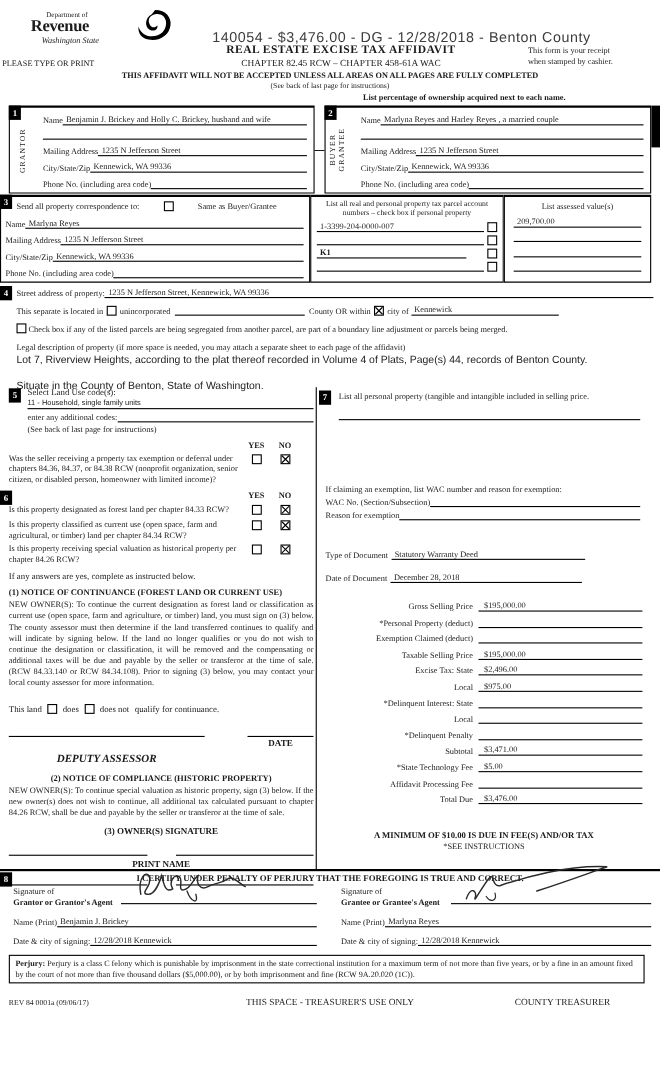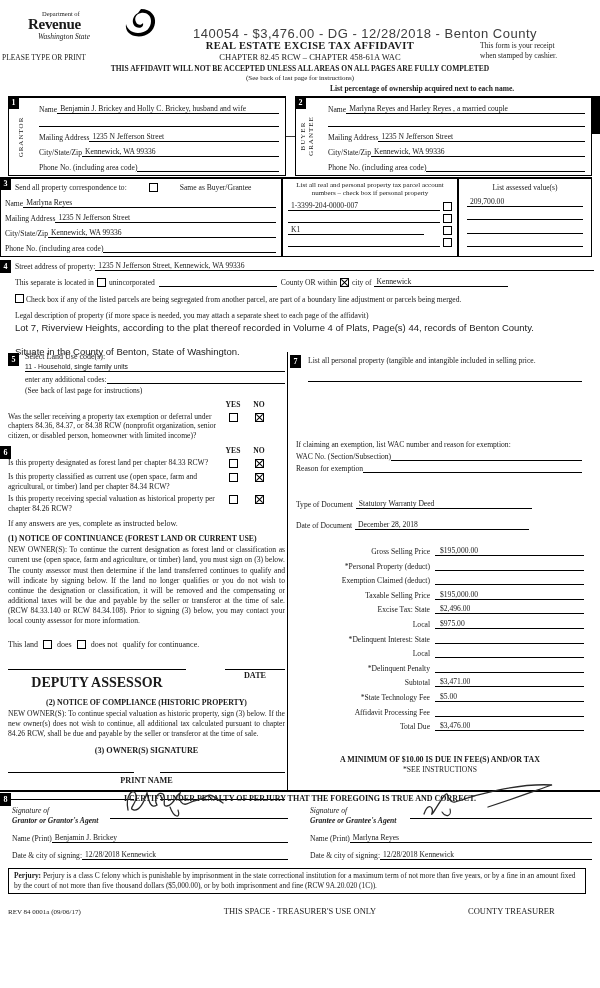--- a/index.html
+++ b/index.html
@@ -22,21 +22,21 @@
        font:bold 8px/13px "Liberation Serif",serif;text-align:center;z-index:3;}
   .box{position:absolute;border:1px solid #000;border-top-width:2px;box-sizing:border-box;background:#fff;}
   .vlabel{position:absolute;transform:rotate(-90deg);font-size:7px;letter-spacing:1px;text-align:center;}
   .qrow{display:flex;margin-top:3px;}
   .qtext{width:212px;line-height:1.25;}
   .qcol{width:26px;text-align:center;flex:none;padding-top:1px;}
   .note{text-align:justify;line-height:1.33;margin-top:2px;}
   .finrow{display:flex;align-items:flex-end;height:14.6px;}
   .finlabel{width:142px;text-align:right;padding-right:5px;flex:none;white-space:nowrap;}
   .finval{flex:1;border-bottom:1px solid #000;padding-left:5px;white-space:nowrap;margin-right:8px;}
-  .fillgap{display:flex;align-items:flex-start;font-style:italic;}
+  .fillgap{display:flex;align-items:center;}
 </style>
 </head>
 <body>
 
 <div class="page">
 
   <div class="abs" style="left:28px;top:10px;display:flex;align-items:flex-start;gap:32px;">
     <div>
       <div style="font-size:6.5px;margin-left:14px;">Department of</div>
       <div style="font-size:15px;font-weight:bold;letter-spacing:-0.3px;line-height:1;">Revenue</div>
@@ -152,21 +152,21 @@
     <div class="ctr" style="font-size:7px;line-height:1.18;padding:2px 8px 0;">List all real and personal property tax parcel account numbers – check box if personal property</div>
     <div style="padding:1px 5px 0;">
       <div class="frow" style="height:12px;gap:3px;">
         <span class="u fill val">1-3399-204-0000-007</span>
         <span class="cb"></span>
       </div>
       <div class="frow" style="height:12px;gap:3px;">
         <span class="u fill val"></span>
         <span class="cb"></span>
       </div>
-      <div class="frow" style="height:12px;gap:19px;">
+      <div class="frow" style="height:12px;gap:19px;font-weight:bold;">
         <span class="u fill val">K1</span>
         <span class="cb"></span>
       </div>
       <div class="frow" style="height:12px;gap:3px;">
         <span class="u fill val"></span>
         <span class="cb"></span>
       </div>
     </div>
   </div>
 
@@ -270,21 +270,21 @@
       <span>This land</span>
       <span class="cb"></span>
       <span>does</span>
       <span class="cb"></span>
       <span>does not</span>
       <span>qualify for continuance.</span>
     </div>
 
     <div style="display:flex;margin-top:20px;">
       <div style="width:178px;">
-        <div class="b ctr" style="border-top:1px solid #000;font-size:14px;padding-top:5px;">DEPUTY ASSESSOR</div>
+        <div class="b ctr" style="border-top:1px solid #000;font-size:10px;padding-top:15px;font-style:italic;">DEPUTY ASSESSOR</div>
       </div>
       <div style="flex:1;"></div>
       <div style="width:60px;">
         <div class="b ctr" style="border-top:1px solid #000;font-size:8.2px;padding-top:1px;">DATE</div>
       </div>
     </div>
 
     <div class="b ctr" style="margin-top:7px;font-size:7.8px;">(2) NOTICE OF COMPLIANCE (HISTORIC PROPERTY)</div>
     <div class="note">NEW OWNER(S): To continue special valuation as historic property, sign (3) below. If the new owner(s) does not wish to continue, all additional tax calculated pursuant to chapter 84.26 RCW, shall be due and payable by the seller or transferor at the time of sale.</div>
     <div class="b ctr" style="margin-top:7px;font-size:8.2px;">(3) OWNER(S) SIGNATURE</div>

